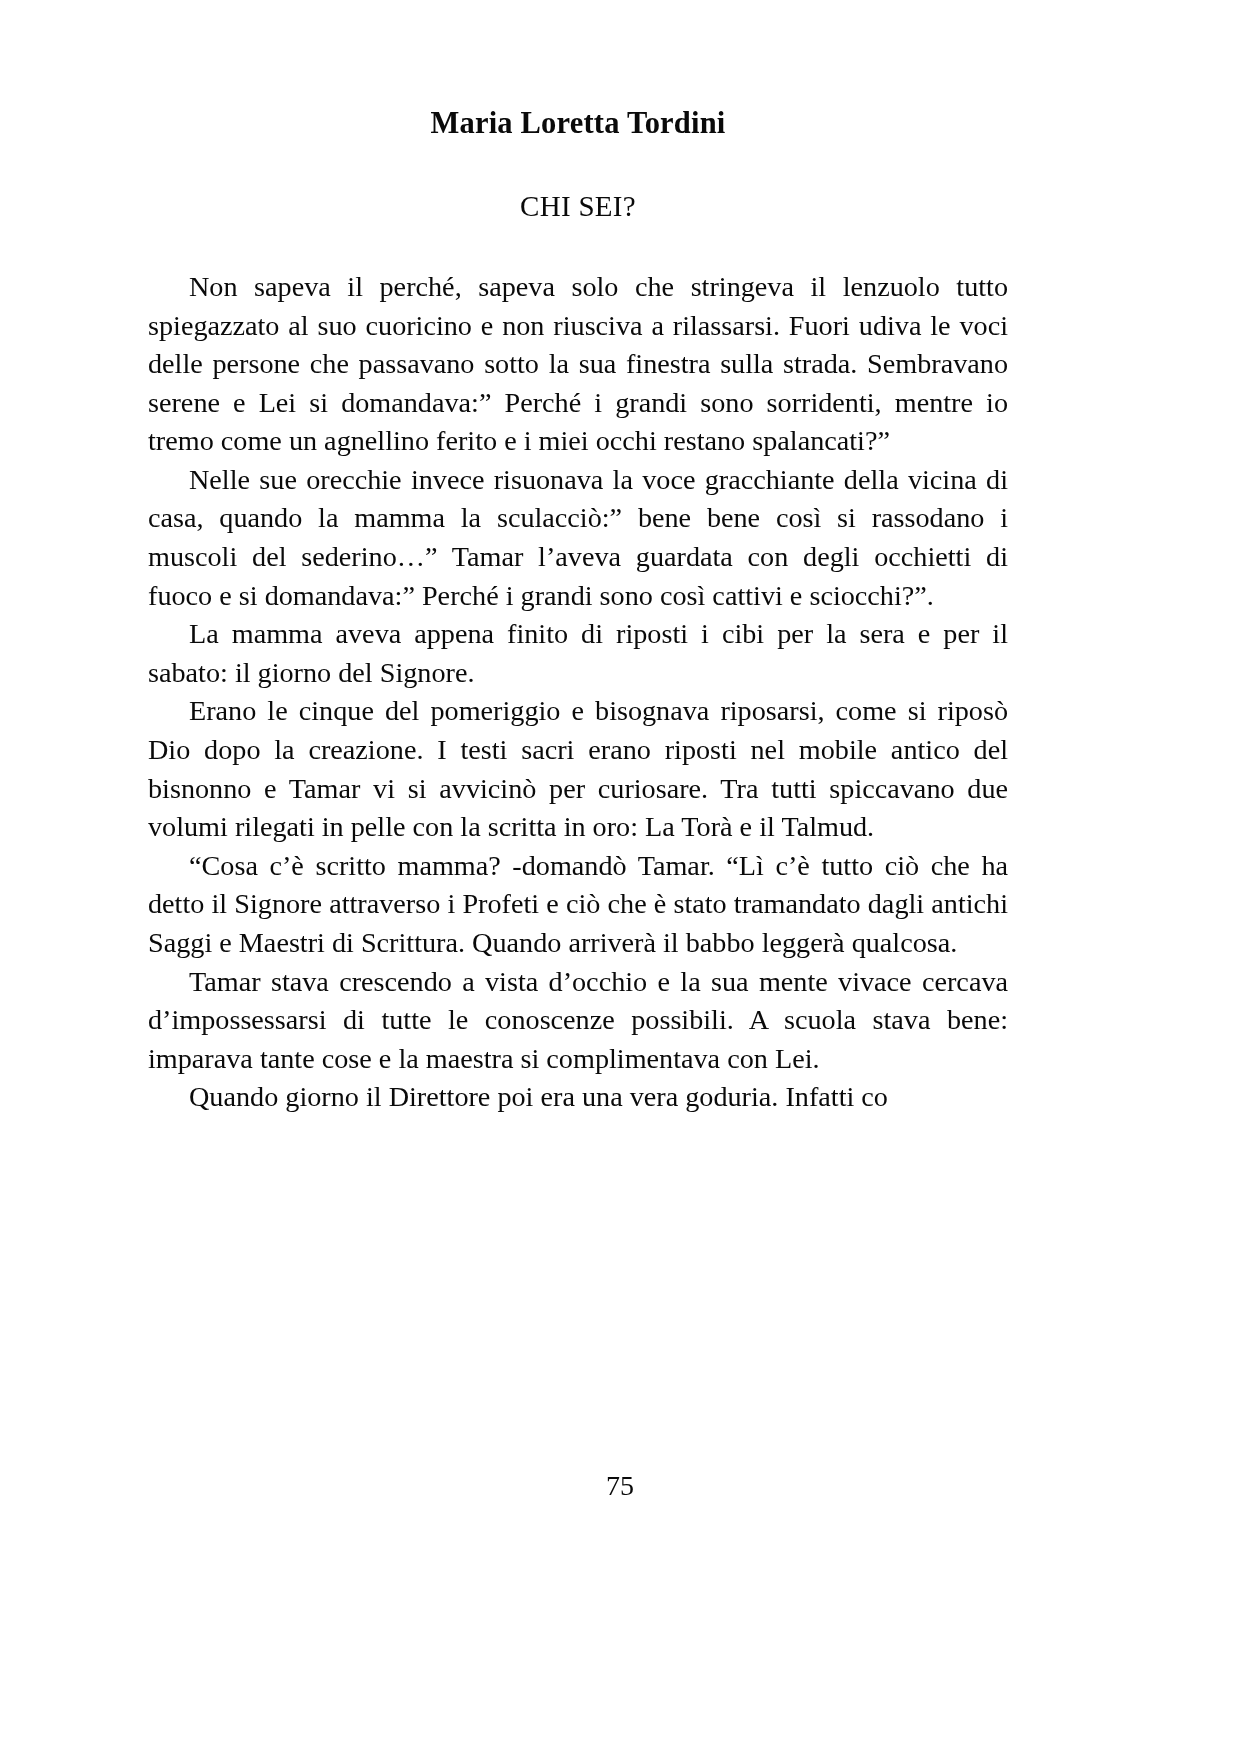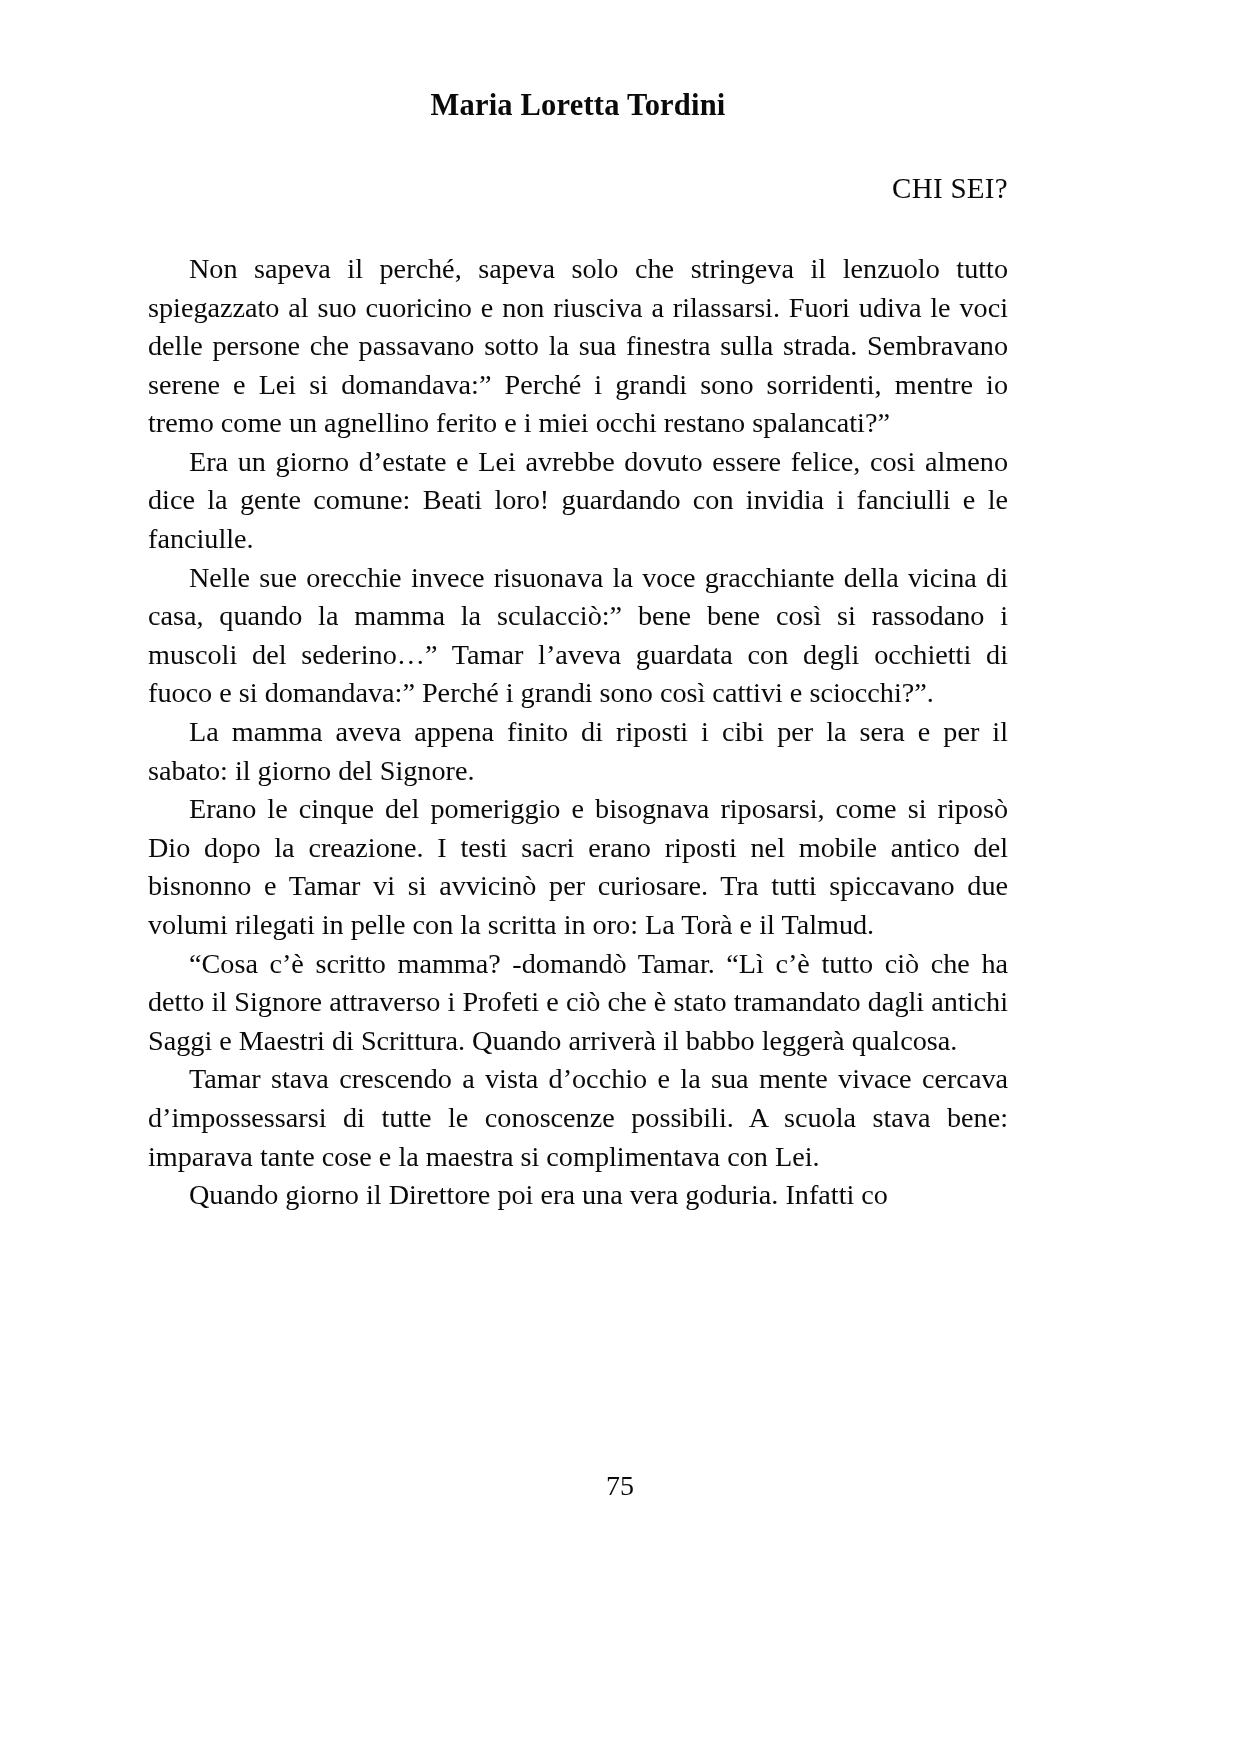--- a/index.html
+++ b/index.html
@@ -19,33 +19,33 @@
     position: absolute;
     left: 0;
     top: 0;
     width: 1240px;
     height: 1754px;
     background: #ffffff;
   }
   .content {
     position: absolute;
     left: 148px;
-    top: 86px;
+    top: 104px;
     width: 860px;
   }
   .author-title {
     text-align: center;
     font-weight: bold;
     font-size: 30.5px;
     letter-spacing: 0.2px;
     margin: 0 0 0 0;
     line-height: 1.25;
   }
   .story-title {
-    text-align: right;
+    text-align: center;
     font-weight: normal;
     font-size: 29px;
     letter-spacing: 0.3px;
     margin: 47px 0 0 0;
     line-height: 1.2;
   }
   .body-text {
     margin-top: 44px;
   }
   .para {
@@ -74,21 +74,20 @@
 
 <div class="page">
   <div class="content">
 
     <h1 class="author-title">Maria Loretta Tordini</h1>
 
     <h2 class="story-title">CHI SEI?</h2>
 
     <div class="body-text">
       <p class="para"> Non sapeva il perché, sapeva solo che stringeva il lenzuolo tutto spiegazzato al suo cuoricino e non riusciva a rilassarsi. Fuori udiva le voci delle persone che passavano sotto la sua finestra sulla strada. Sembravano serene e Lei si domandava:” Perché i grandi sono sorri­denti, mentre io tremo come un agnellino ferito e i miei occhi restano spalancati?”</p>
-      <p class="para">Era un giorno d’estate e Lei avrebbe dovuto essere felice, cosi almeno dice la gente comune: Beati loro! guardando con invidia i fanciulli e le fanciulle.</p>
       <p class="para">Nelle sue orecchie invece risuonava la voce gracchiante della vi­cina di casa, quando la mamma la sculacciò:” bene bene così si ras­sodano i muscoli del sederino…” Tamar l’aveva guardata con degli occhietti di fuoco e si domandava:” Perché i grandi sono così cattivi e sciocchi?”.</p>
       <p class="para">La mamma aveva appena finito di riposti i cibi per la sera e per il sabato: il giorno del Signore.</p>
       <p class="para">Erano le cinque del pomeriggio e bisognava riposarsi, come si riposò Dio dopo la creazione. I testi sacri erano riposti nel mobile antico del bisnonno e Tamar vi si avvicinò per curiosare. Tra tutti spiccavano due volumi rilegati in pelle con la scritta in oro: La Torà e il Talmud.</p>
       <p class="para">“Cosa c’è scritto mamma? -domandò Tamar. “Lì c’è tutto ciò che ha detto il Signore attraverso i Profeti e ciò che è stato tramandato dagli antichi Saggi e Maestri di Scrittura. Quando arriverà il babbo leggerà qualcosa.</p>
       <p class="para">Tamar stava crescendo a vista d’occhio e la sua mente vivace cer­cava d’impossessarsi di tutte le conoscenze possibili. A scuola stava bene: imparava tante cose e la maestra si complimentava con Lei.</p>
       <p class="para">Quando giorno il Direttore poi era una vera goduria. Infatti co­</p>
     </div>
 
   </div>
 

